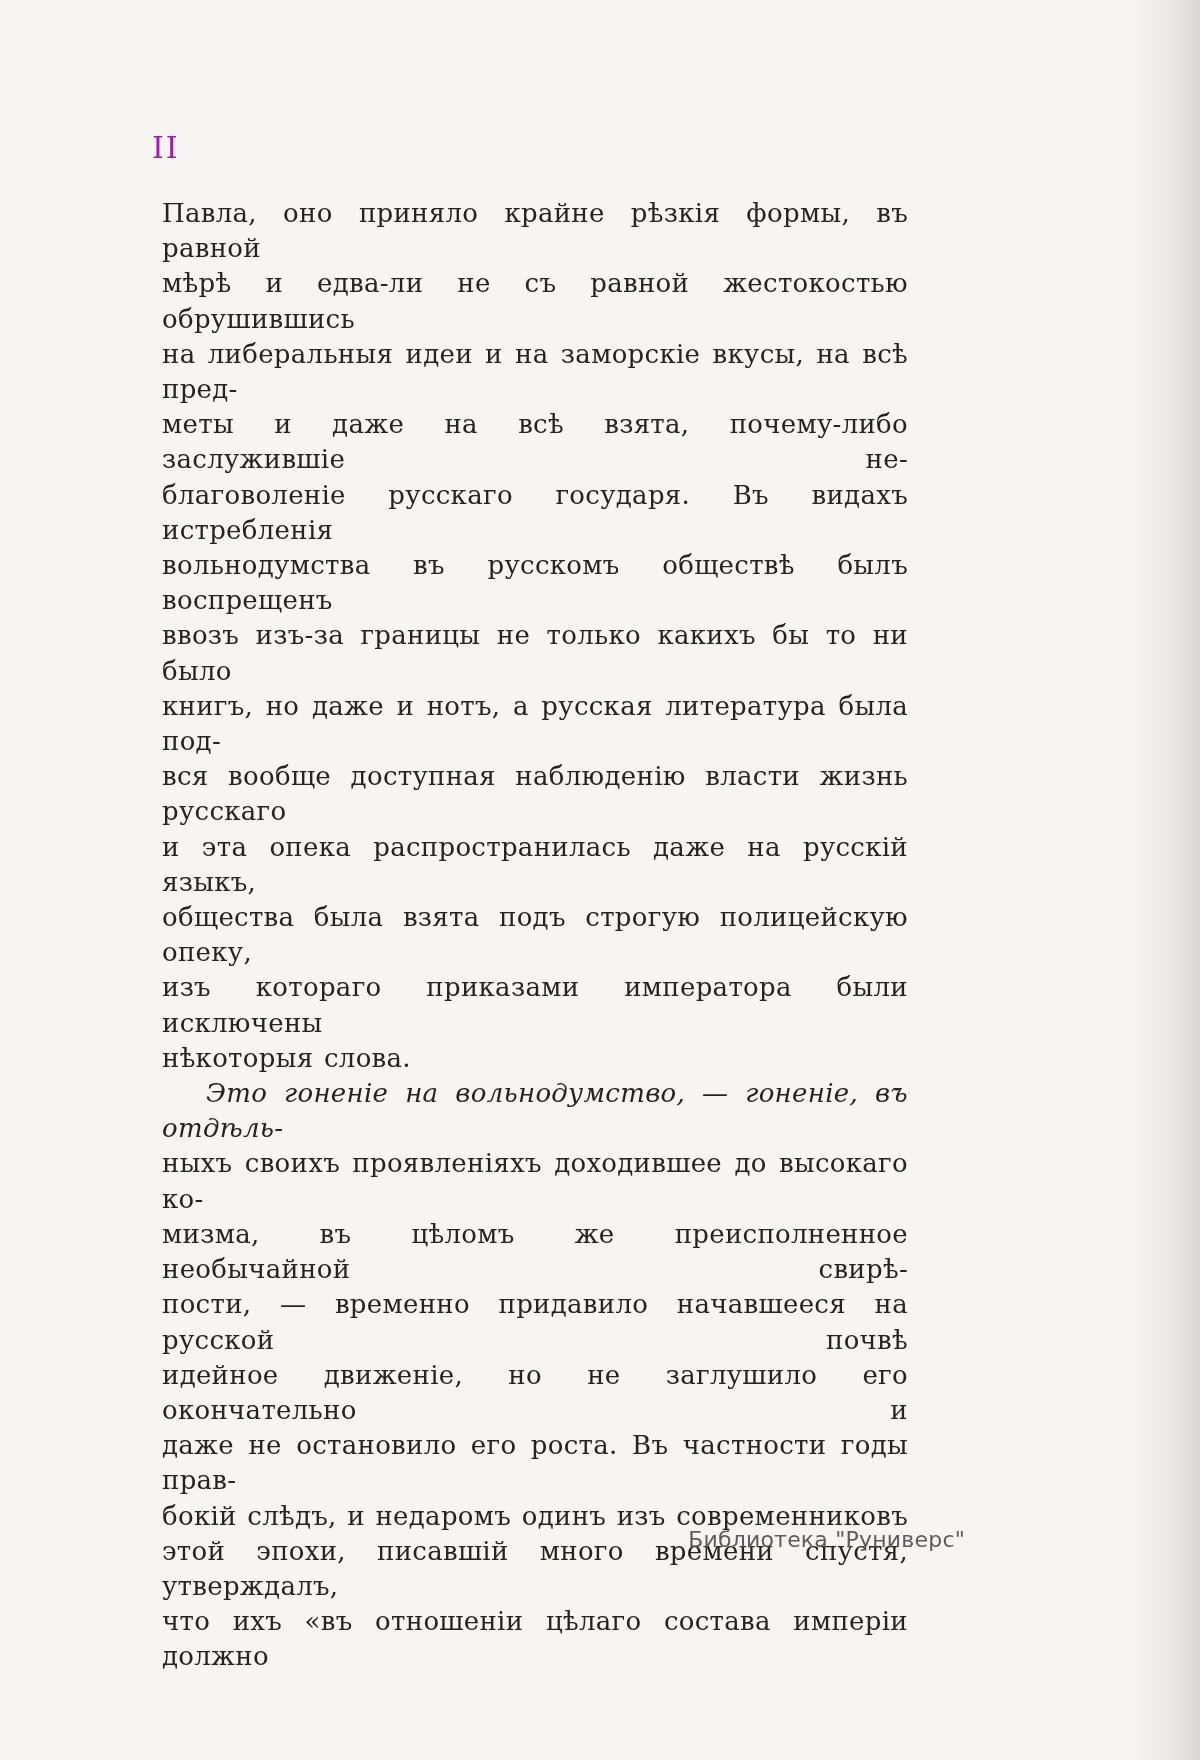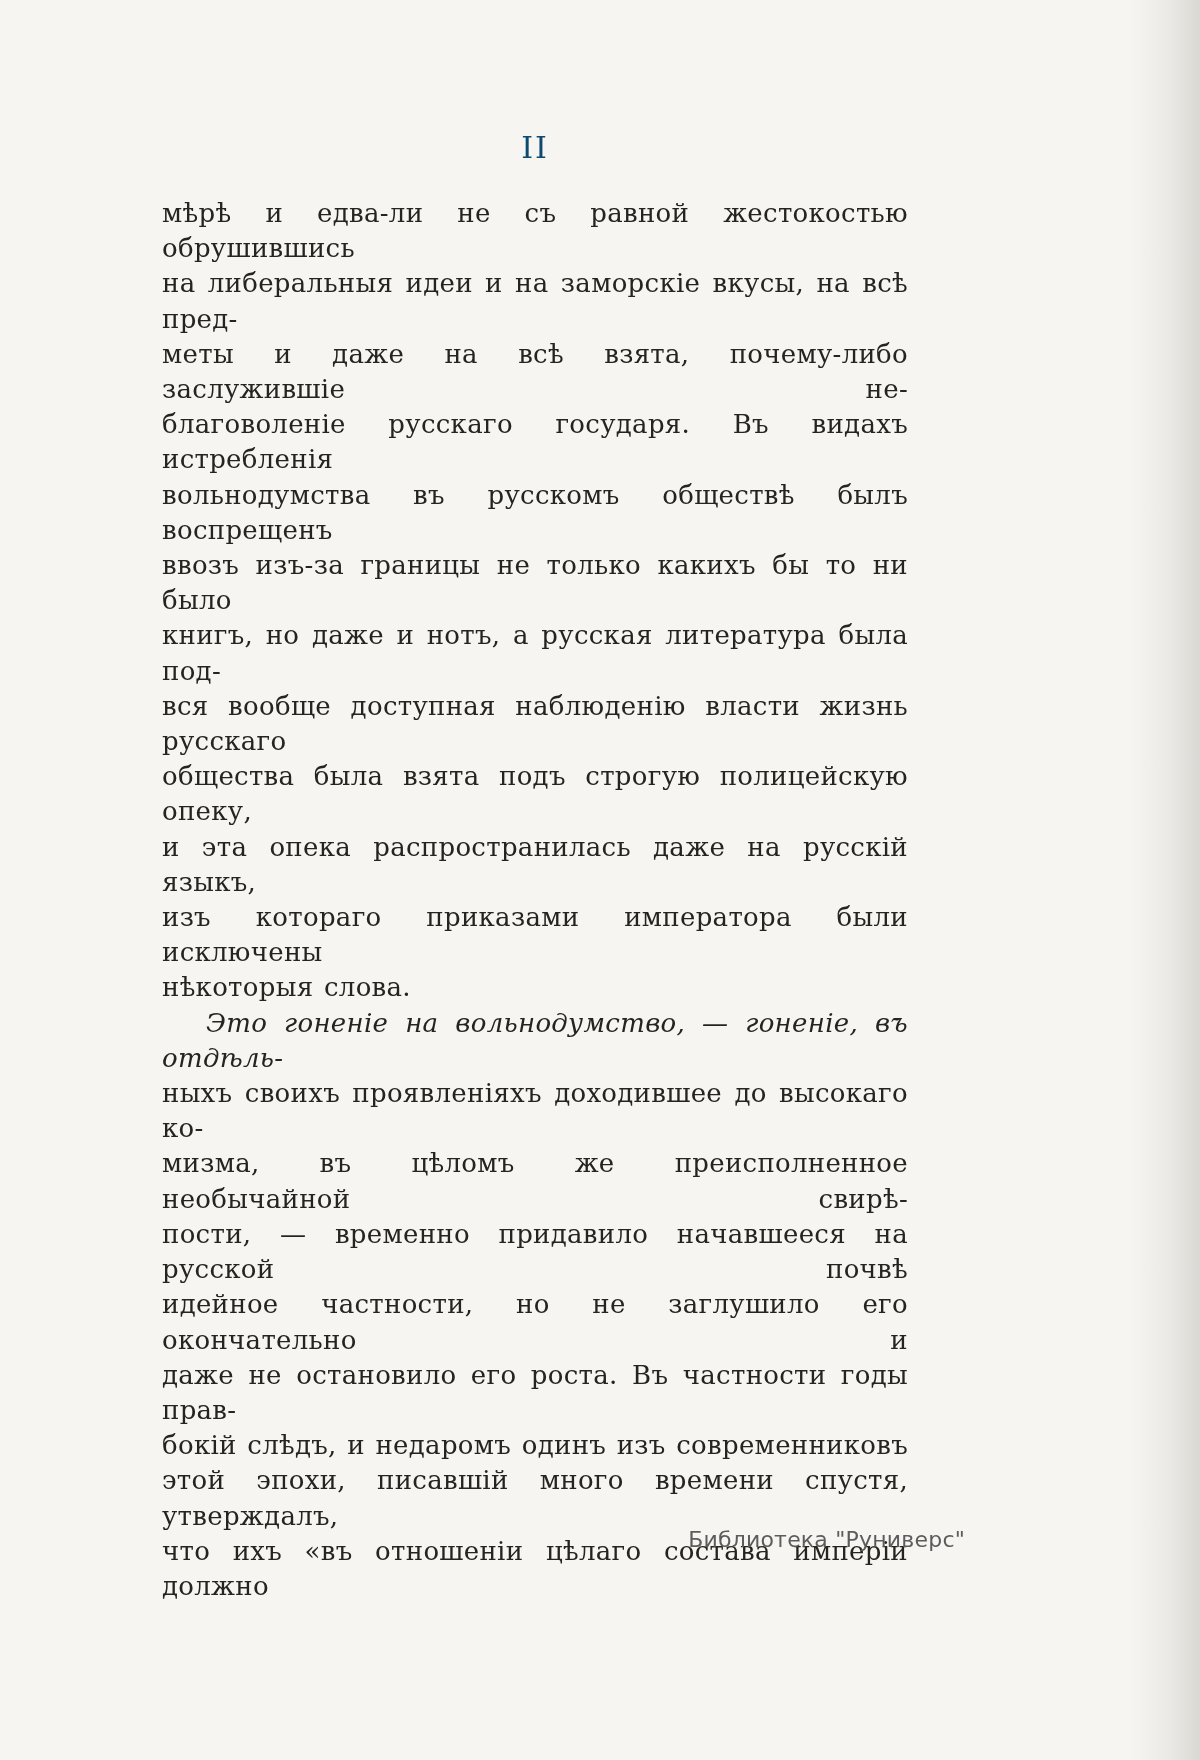--- a/index.html
+++ b/index.html
@@ -20,26 +20,25 @@
     top: 0;
     right: 0;
     width: 70px;
     height: 100%;
     background: linear-gradient(to right, rgba(0,0,0,0) 0%, rgba(105,100,92,0.08) 55%, rgba(105,100,92,0.20) 100%);
     pointer-events: none;
   }
   .page-header {
     position: absolute;
     top: 130px;
-    left: 162px;
+    left: 152px;
     width: 746px;
-    text-align: center;
     font-size: 30px;
     letter-spacing: 2px;
-    color: #0c4a6e;
+    color: #a21caf;
   }
   .text-block {
     position: absolute;
     top: 196px;
     left: 162px;
     width: 746px;
     font-size: 26px;
     line-height: 35.2px;
     letter-spacing: 0.3px;
     word-spacing: 2px;
@@ -73,39 +72,40 @@
 </style>
 </head>
 <body>
 
 <div class="page-edge-shadow"></div>
 
 <div class="page-header">II</div>
 
 <main class="text-block">
     <div class="paragraph">
+      <div class="line">Павла, оно приняло крайне рѣзкія формы, въ равной</div>
       <div class="line">мѣрѣ и едва-ли не съ равной жестокостью обрушившись</div>
       <div class="line">на либеральныя идеи и на заморскіе вкусы, на всѣ пред-</div>
       <div class="line">меты и даже на всѣ взята, почему-либо заслужившіе не-</div>
       <div class="line">благоволеніе русскаго государя. Въ видахъ истребленія</div>
       <div class="line">вольнодумства въ русскомъ обществѣ былъ воспрещенъ</div>
       <div class="line">ввозъ изъ-за границы не только какихъ бы то ни было</div>
       <div class="line">книгъ, но даже и нотъ, а русская литература была под-</div>
       <div class="line">вся вообще доступная наблюденію власти жизнь русскаго</div>
+      <div class="line">и эта опека распространилась даже на русскій языкъ,</div>
       <div class="line">общества была взята подъ строгую полицейскую опеку,</div>
-      <div class="line">и эта опека распространилась даже на русскій языкъ,</div>
       <div class="line">изъ котораго приказами императора были исключены</div>
       <div class="line line-last">нѣкоторыя слова.</div>
     </div>
     <div class="paragraph">
       <div class="line line-indent">Это гоненіе на вольнодумство, — гоненіе, въ отдѣль-</div>
       <div class="line">ныхъ своихъ проявленіяхъ доходившее до высокаго ко-</div>
       <div class="line">мизма, въ цѣломъ же преисполненное необычайной свирѣ-</div>
       <div class="line">пости, — временно придавило начавшееся на русской почвѣ</div>
-      <div class="line">идейное частности, но не заглушило его окончательно и</div>
+      <div class="line">идейное движеніе, но не заглушило его окончательно и</div>
       <div class="line">даже не остановило его роста. Въ частности годы прав-</div>
       <div class="line">бокій слѣдъ, и недаромъ одинъ изъ современниковъ</div>
       <div class="line">этой эпохи, писавшій много времени спустя, утверждалъ,</div>
       <div class="line">что ихъ «въ отношеніи цѣлаго состава имперіи должно</div>
     </div>
   </main>
 
 <div class="watermark">Библиотека "Руниверс"</div>
 
 </body></html>

